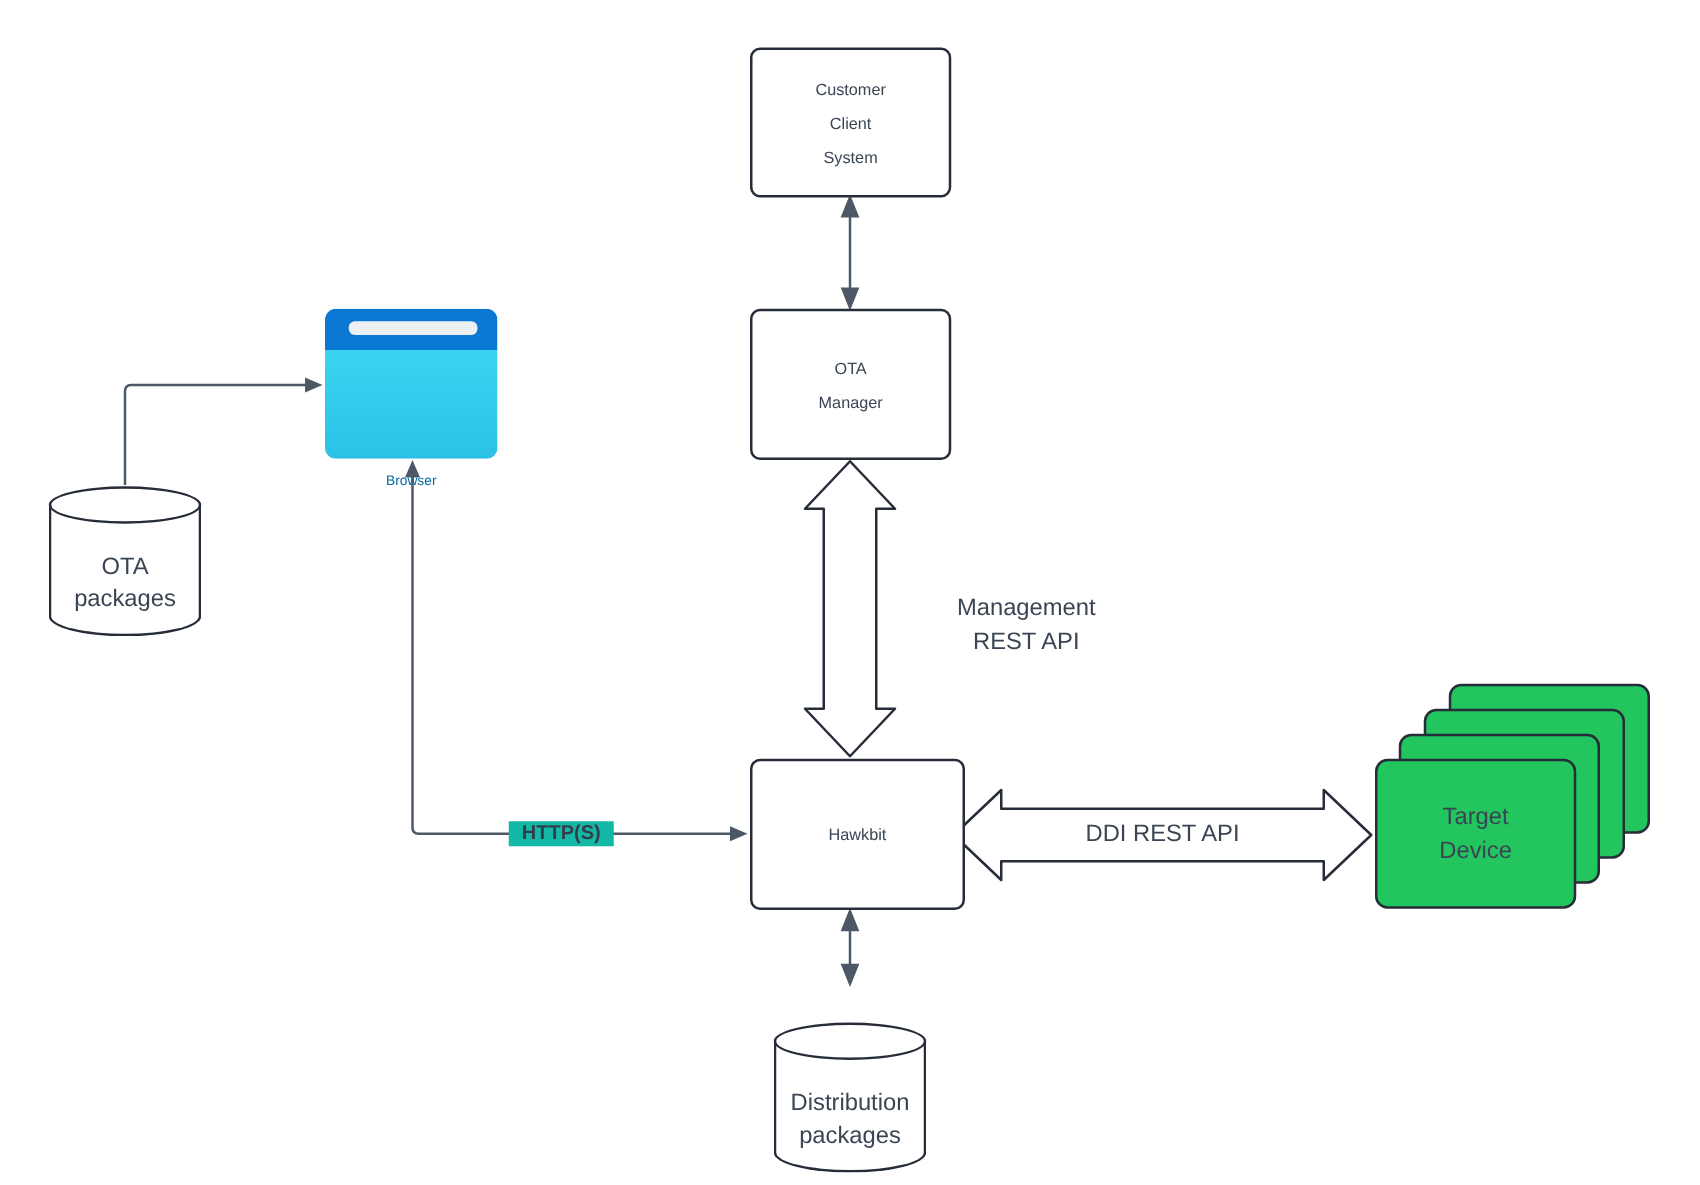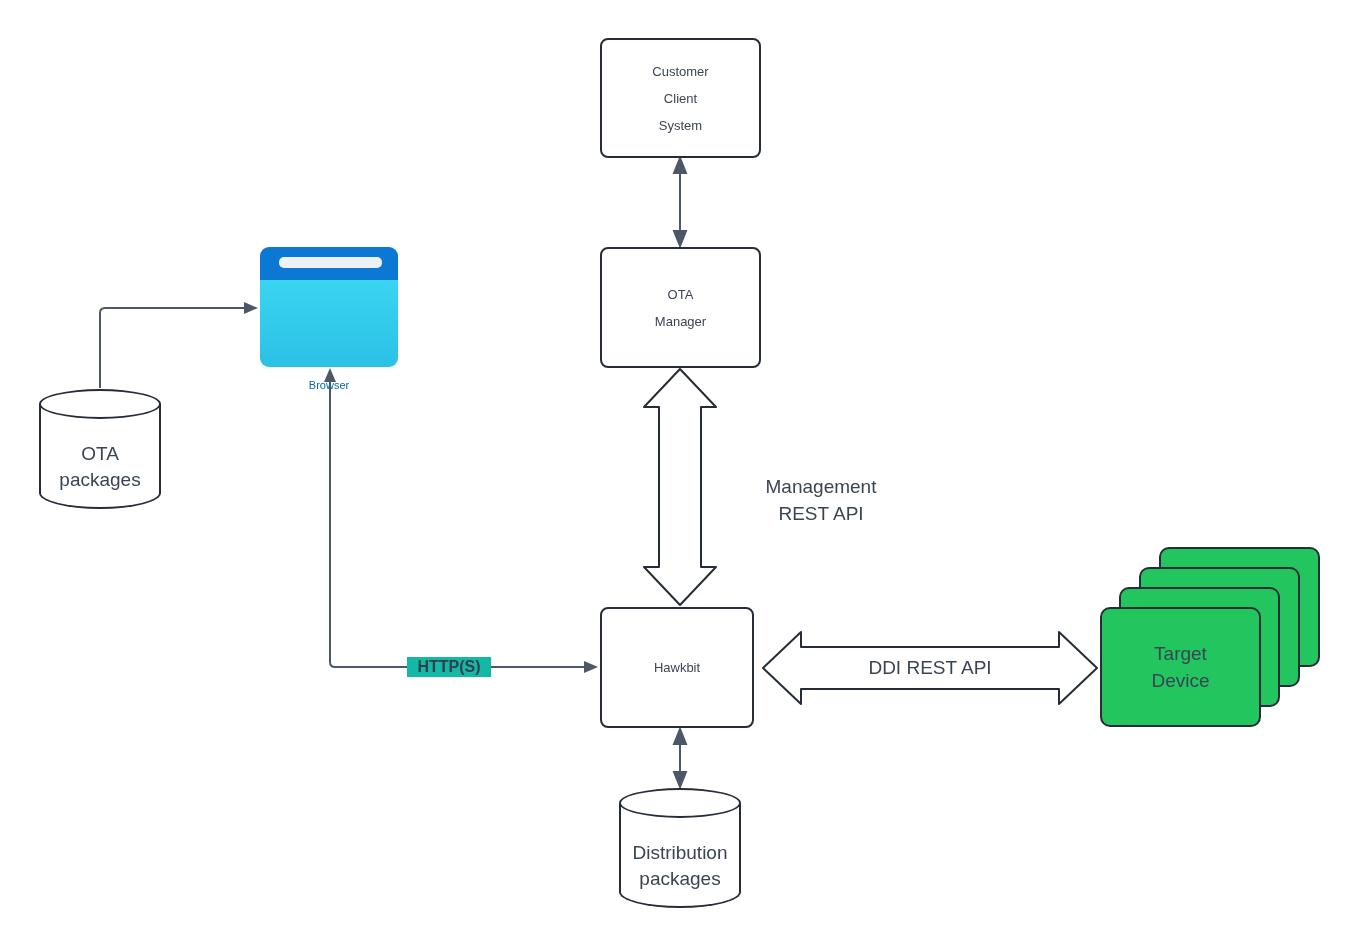--- a/index.html
+++ b/index.html
@@ -29,21 +29,21 @@
     border:2px solid var(--stroke);
     border-radius:8px;
     display:flex;align-items:center;justify-content:center;
     text-align:center;
     color:var(--text);
     font-size:13px;line-height:27px;
     white-space:pre-line;
   }
   .node-ccs{left:600px;top:38px;width:161px;height:120px;}
   .node-ota{left:600px;top:247px;width:161px;height:121px;}
-  .node-hawkbit{left:600px;top:607px;width:154px;height:121px;}
+  .node-hawkbit{left:600px;top:607px;width:172px;height:121px;}
 
   .device-card{
     position:absolute;width:161px;height:120px;
     background:#22c55e;border:2px solid var(--stroke);border-radius:10px;
     display:flex;align-items:center;justify-content:center;
     text-align:center;color:var(--text);
     font-size:19px;line-height:27px;white-space:pre-line;
   }
   .device-4{left:1159px;top:547px;}
   .device-3{left:1139px;top:567px;}
@@ -63,21 +63,21 @@
     background:#fff;z-index:1;
   }
   .cyl-label{
     position:absolute;left:-20px;right:-20px;top:36px;bottom:0;
     display:flex;align-items:center;justify-content:center;
     text-align:center;color:var(--text);
     font-size:19px;line-height:26px;white-space:pre-line;
     z-index:3;
   }
   .cyl-ota{left:39px;top:389px;}
-  .cyl-dist{left:619px;top:788px;}
+  .cyl-dist{left:619px;top:818px;}
 
   .browser{
     position:absolute;left:260px;top:247px;width:138px;height:120px;
     border-radius:9px;overflow:hidden;
   }
   .browser-header{position:relative;height:33px;background:var(--browser-header);}
   .browser-addressbar{
     position:absolute;left:19px;top:10px;width:103px;height:11px;
     border-radius:5px;background:var(--address-bar);
   }

